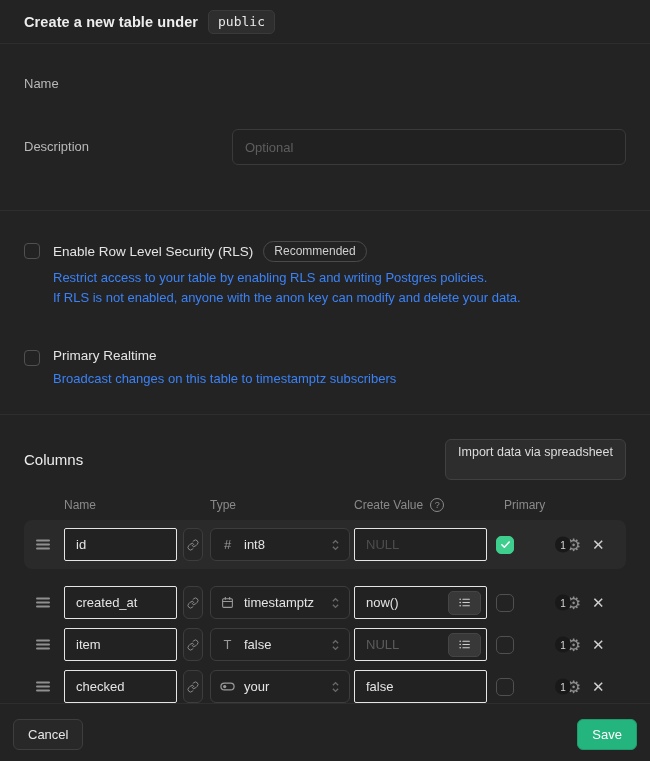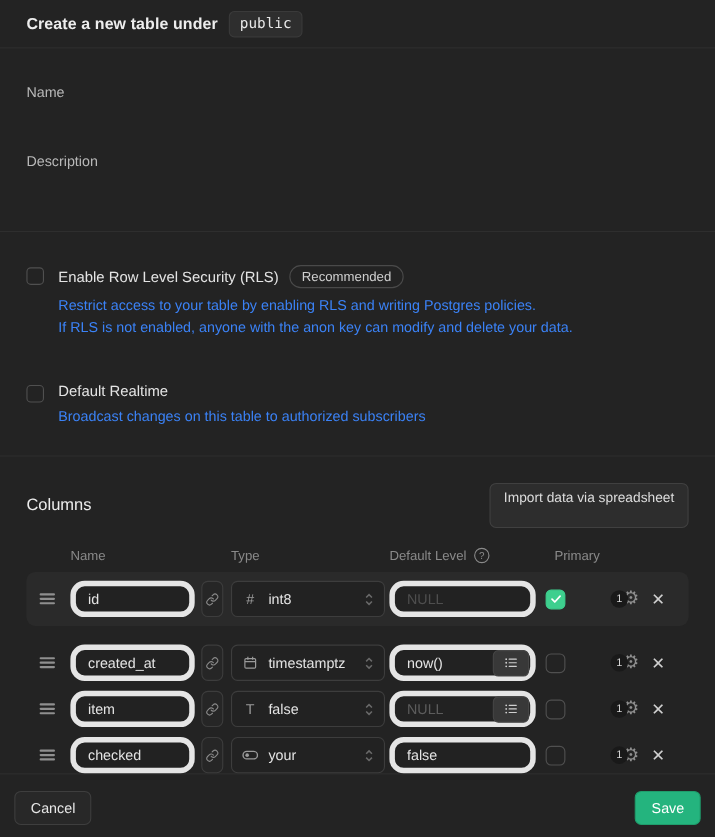--- a/index.html
+++ b/index.html
@@ -66,21 +66,21 @@
 
   .rows { margin-top:9px; }
   .col-row { position:relative; height:33px; width:602px; }
   .row-highlight { background:#2a2a2a; border-radius:8px; padding:8px 0; margin:0 0 17px; width:602px; }
   .col-row + .col-row { margin-top:9px; }
 
   .drag-handle { position:absolute; left:12px; top:50%; transform:translateY(-50%); width:14px; cursor:grab; }
   .drag-handle span { display:block; height:1.6px; background:#8f8f8f; margin:2.6px 0; border-radius:1px; }
 
   .cell-input {
-    position:absolute; height:33px; background:#222222; border:5px solid #e5e5e5; border-radius:13px;
+    position:absolute; height:33px; background:#222222; border:1px solid #e5e5e5; border-radius:2px;
     color:#e4e4e4; font-size:13px; padding:0 11px; outline:none; font-family:"Liberation Sans",sans-serif;
   }
   .cell-input::placeholder { color:#5c5c5c; }
   .in-name { left:40px; width:113px; }
   .link-btn {
     position:absolute; left:159px; width:20px; height:33px; background:#262626; border:1px solid #3d3d3d;
     border-radius:6px; display:flex; align-items:center; justify-content:center; color:#8a8a8a; cursor:pointer;
   }
   .type-select {
     position:absolute; left:186px; width:140px; height:33px; background:#222222; border:1px solid #3d3d3d;
@@ -131,20 +131,21 @@
     <span class="hdr-title">Create a new table under</span>
     <span class="code-badge">public</span>
   </div>
 
   <div class="sec1 divider">
     <div class="form-row">
       <label class="form-label">Name</label>
     </div>
     <div class="form-row">
       <label class="form-label">Description</label>
+      <input class="text-input" type="text" placeholder="Optional" style="">
     </div>
   </div>
 
   <div class="sec2 divider">
     <div class="toggle-block">
       <span class="cbx"></span>
       <div class="toggle-main">
         <div class="toggle-title-row">
           <span class="toggle-title">Enable Row Level Security (RLS)</span>
           <span class="pill">Recommended</span>
@@ -152,40 +153,40 @@
         <div class="toggle-desc">
           <div>Restrict access to your table by enabling RLS and writing Postgres policies.</div>
           <div>If RLS is not enabled, anyone with the anon key can modify and delete your data.</div>
         </div>
       </div>
     </div>
     <div class="toggle-block">
       <span class="cbx"></span>
       <div class="toggle-main">
         <div class="toggle-title-row">
-          <span class="toggle-title">Default Realtime</span>
+          <span class="toggle-title">Primary Realtime</span>
         </div>
         <div class="toggle-desc">
-          <div>Broadcast changes on this table to authorized subscribers</div>
+          <div>Broadcast changes on this table to timestamptz subscribers</div>
         </div>
       </div>
     </div>
   </div>
 
   <div class="sec3 divider">
     <div class="cols-head">
       <span class="cols-title">Columns</span>
       <button class="btn-secondary">Import data via spreadsheet</button>
     </div>
 
     <div class="tbl-headers">
       <span class="th th-name">Name</span>
       <span class="th th-type">Type</span>
       <span class="th th-default">
-        <span>Default Level</span>
+        <span>Create Value</span>
         <span class="q-icon">?</span>
       </span>
       <span class="th th-primary">Primary</span>
     </div>
 
     <div class="rows">
 
       <div class="row-highlight">
         <div class="col-row">
           <span class="drag-handle">

